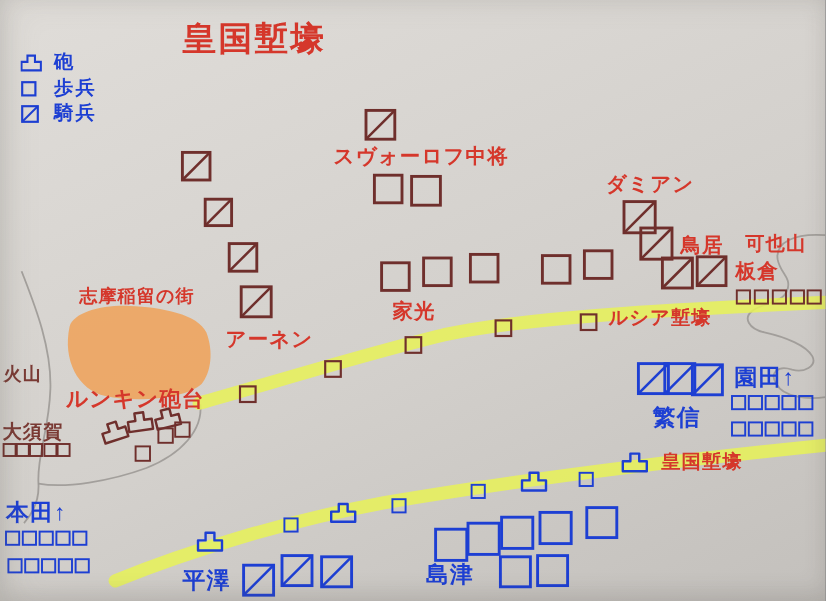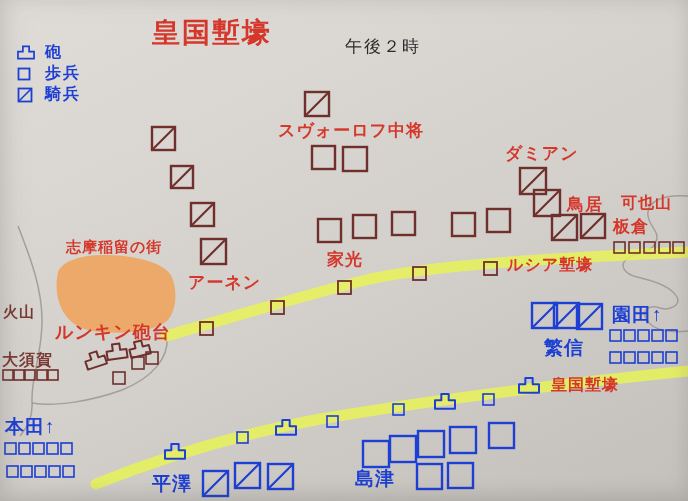--- a/index.html
+++ b/index.html
@@ -295,21 +295,20 @@
       <text x="3" y="317" font-size="15" fill="#7a3a34" font-weight="600">火山</text>
       <text x="2" y="365" font-size="16" fill="#7a3a34" font-weight="600">大須賀</text>
       <text x="5" y="433" font-size="19" fill="#1d3fd3" font-weight="bold">本田↑</text>
       <text x="152" y="490" font-size="19" fill="#1d3fd3" font-weight="bold">平澤</text>
       <text x="355" y="485" font-size="19" fill="#1d3fd3" font-weight="bold">島津</text>
       <text x="544" y="354" font-size="19" fill="#1d3fd3" font-weight="bold">繁信</text>
       <text x="612" y="321" font-size="19" fill="#1d3fd3" font-weight="bold">園田↑</text>
     </svg>
 
   <div class="hdr title">皇国塹壕</div>
-  <div class="hdr time">午後２時</div>
 
   <div class="legend">
     <div class="row">
       <span class="sym">
         <svg width="18" height="15" viewBox="0 0 19 15">
             <path d="M1,6.5 L6.2,6.5 L6.2,1 L12.8,1 L12.8,6.5 L18,6.5 L18,14 L1,14 Z" fill="none" stroke="#1d3fd3" stroke-width="1.8"></path>
           </svg>
       </span>
       <span class="lab">砲</span>
     </div>

